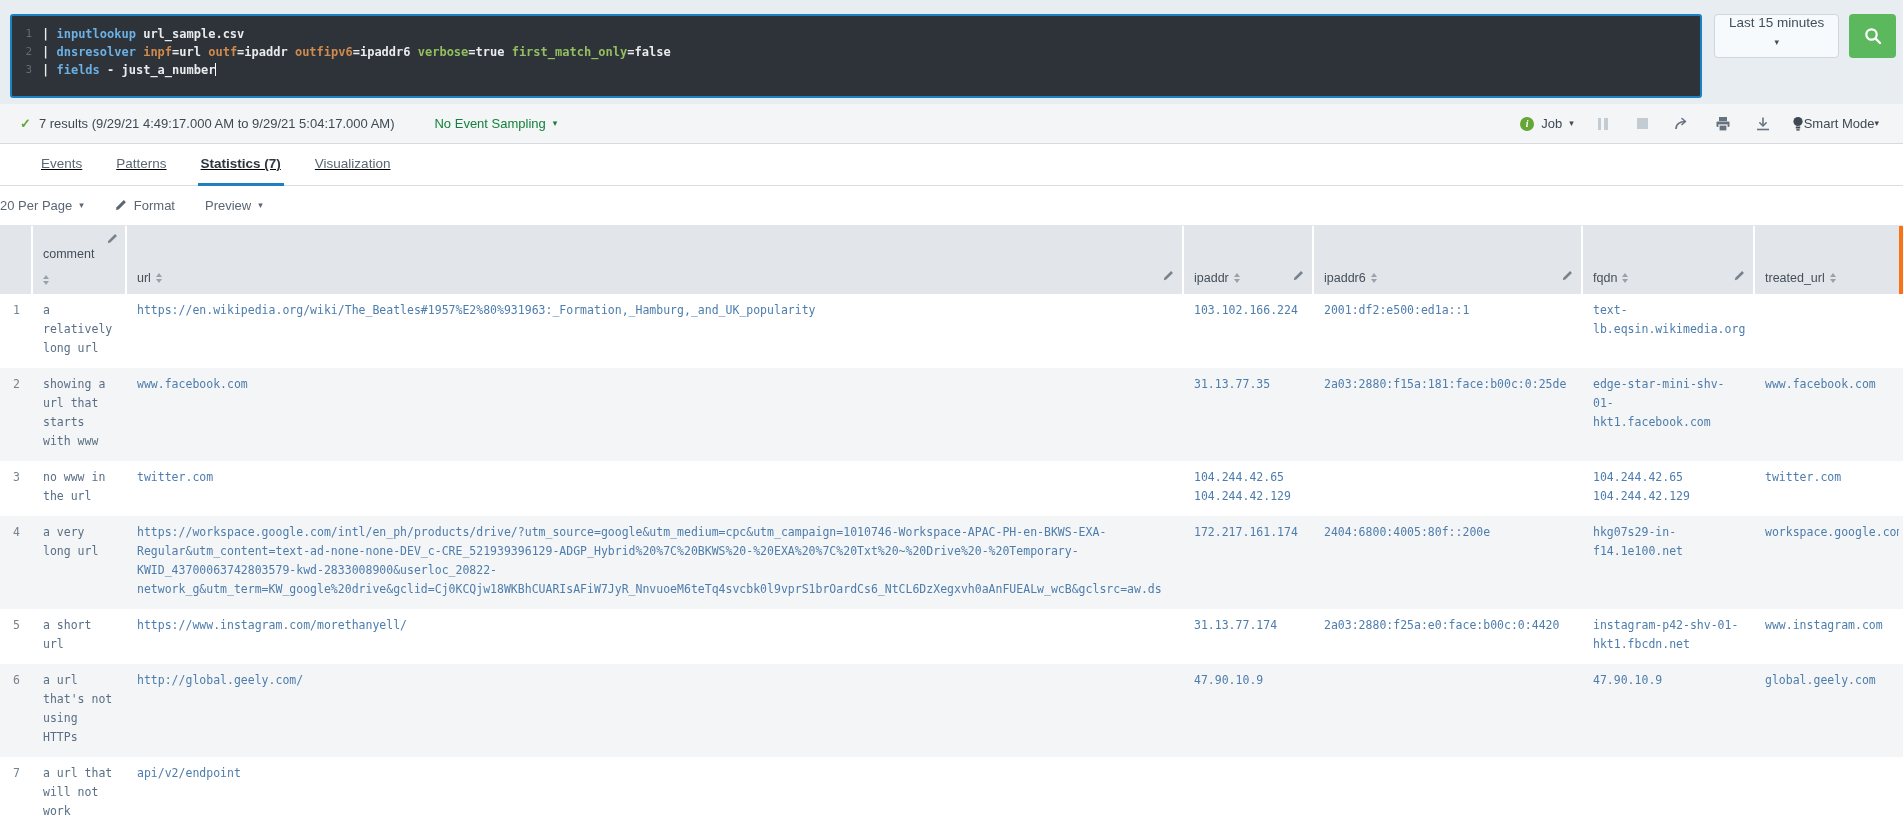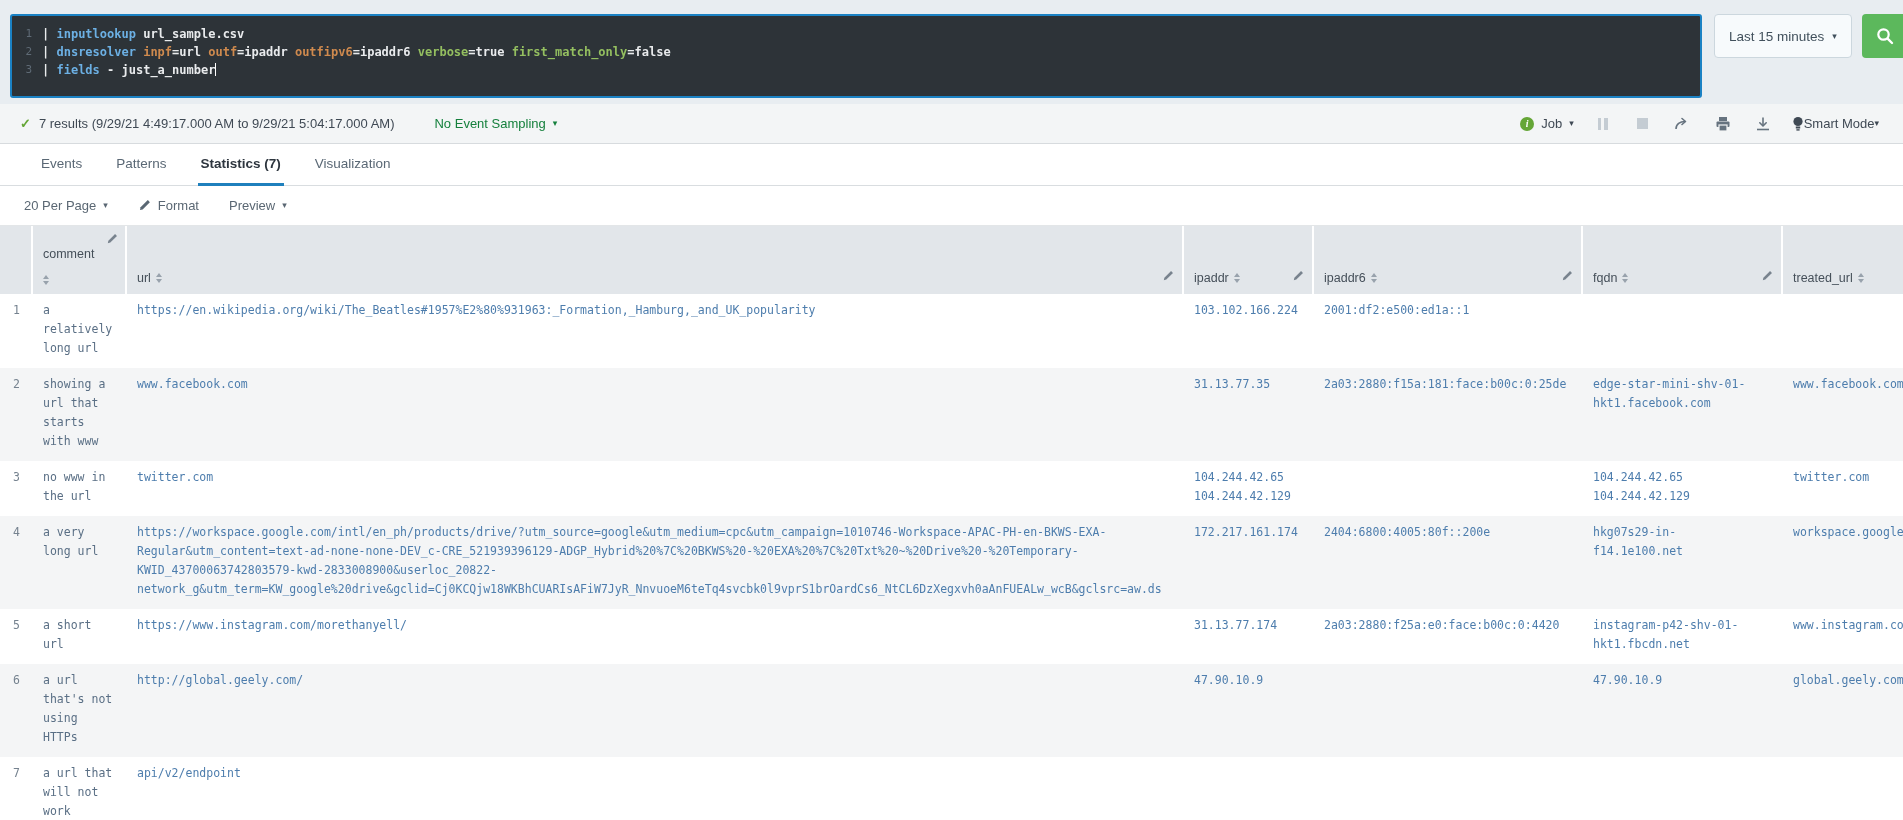--- a/index.html
+++ b/index.html
@@ -13,45 +13,45 @@
   .q-line { display:flex; line-height:18px; font-family:"DejaVu Sans Mono", monospace; font-size:12px; }
   .q-num { width:30px; flex:none; text-align:right; padding-right:10px; color:#5f6b76; font-size:11px; user-select:none; }
   .q-text { white-space:pre; color:#e9ebed;font-weight:bold; }
   .tk-plain { color:#e9ebed; }
   .tk-cmd { color:#6cb0e4; }
   .tk-arg { color:#cf8a4e; }
   .tk-fn  { color:#94bf60; }
   .cursor { display:inline-block; width:1px; height:13px; background:#ffffff; vertical-align:-2px; }
 
   .top-right { display:flex; gap:10px; flex:none; }
-  .timerange-btn { height:44px; background:#f7fafc; border:1px solid #ccd7de; border-radius:4px; padding:0 14px; font-size:13.5px; color:#41505c; display:flex; align-items:center; gap:8px; cursor:pointer; font-family:inherit; }
+  .timerange-btn { height:44px; background:#f7fafc; border:1px solid #ccd7de; border-radius:4px; padding:0 14px; font-size:13.5px; color:#41505c; display:flex; align-items:center; gap:8px; cursor:pointer; font-family:inherit;flex-direction:column; }
   .caret { font-size:9px; line-height:1; color:inherit; }
   .search-btn { width:47px; height:44px; background:#5cb85c; border:none; border-radius:4px; display:flex; align-items:center; justify-content:center; cursor:pointer; }
 
   
   .results-bar { height:40px; background:#f3f5f6; border-bottom:1px solid #d7dbde; display:flex; align-items:center; padding:0 24px 0 20px; font-size:13px; color:#3f4954; }
   .check { color:#65a637; font-weight:bold; margin-right:8px; font-size:13px; }
   .summary { color:#3f4954; }
   .sampling { margin-left:40px; color:#15803d; display:flex; align-items:center; gap:7px; cursor:pointer; }
   .rb-right { margin-left:auto; display:flex; align-items:center; gap:18px; }
   .job { display:flex; align-items:center; gap:7px; cursor:pointer; color:#3f4954; }
   .info-dot { width:14px; height:14px; border-radius:50%; background:#65a637; color:#fff; font-size:10px; font-weight:bold; display:flex; align-items:center; justify-content:center; font-family:"Liberation Serif", serif; font-style:italic; }
   .icon-btn { display:flex; align-items:center; justify-content:center; width:22px; height:22px; cursor:pointer; }
   .pause-bars { display:flex; gap:3px; }
   .pause-bars i { display:block; width:3.5px; height:12px; background:#c4ccd3; }
   .stop-sq { width:11px; height:11px; background:#c4ccd3; }
   .mode { display:flex; align-items:center; cursor:pointer; color:#3f4954; }
 
   
-  .tabs { height:42px; background:#ffffff; border-bottom:1px solid #d9dde0; display:flex; align-items:stretch; padding-left:38px; }
+  .tabs { height:42px; background:#ffffff; border-bottom:1px solid #d9dde0; display:flex; align-items:stretch; padding-left:38px;text-decoration:underline; }
   .tab { display:flex; align-items:center; margin-right:28px; padding:0 3px; font-size:13.5px; color:#5a6875; cursor:pointer; border-bottom:3px solid transparent; margin-bottom:-1px; }
   .tab.active { color:#2d353e; font-weight:bold; border-bottom-color:#1f80bd; }
 
   
-  .toolbar { height:40px; background:#ffffff; border-bottom:1px solid #e3e6e8; display:flex; align-items:center; padding-left:24px; gap:30px; font-size:13px; color:#5a6773; }
+  .toolbar { height:40px; background:#ffffff; border-bottom:1px solid #e3e6e8; display:flex; align-items:center; gap:30px; font-size:13px; color:#5a6773; }
   .tool-item { display:flex; align-items:center; gap:7px; cursor:pointer; }
   .pencil { color:#78838e; display:inline-flex; }
 
   
   .stats-table { width:1903px; }
   .thead { display:flex; background:#f97316; height:68px; }
   .th { flex:none; background:#e2e6ea; border-right:2px solid #ffffff; position:relative; padding:4px 8px 9px 10px; display:flex; flex-direction:column; justify-content:flex-end; cursor:pointer; }
   .th:last-child { border-right:none; }
   .th-label-row { display:flex; align-items:center; gap:5px; font-size:12.5px; color:#454f59; }
   .th-pencil { margin-left:auto; }
@@ -66,21 +66,21 @@
   .tr.stripe { background:#f4f5f6; }
   .td { flex:none; padding:7px 10px 10px 10px; font-family:"DejaVu Sans Mono", monospace; font-size:11.5px; line-height:19px; color:#4d7dad; white-space:pre-line; overflow:hidden; cursor:pointer; }
   .td.col-rownum { text-align:center; color:#75828f; padding-left:4px; padding-right:4px; cursor:default; }
   .td.col-comment { color:#5a6f85; }
 
   .col-rownum { width:33px; }
   .col-comment { width:94px; }
   .col-url { width:1057px; }
   .col-ipaddr { width:130px; }
   .col-ipaddr6 { width:269px; }
-  .col-fqdn { width:200px; }
+  .col-fqdn { width:172px; }
   .col-treated_url { width:144px; }
 
   svg { display:block; }
 </style>
 </head>
 <body>
 
 <div class="app">
 
   <div class="top-section">
@@ -289,20 +289,22 @@
       </div>
     <div id="tbody">
         <div class="tr">
           <div class="td col-rownum">1</div>
           <div class="td col-comment">a
 relatively
 long url</div>
           <div class="td col-url">https://en.wikipedia.org/wiki/The_Beatles#1957%E2%80%931963:_Formation,_Hamburg,_and_UK_popularity</div>
           <div class="td col-ipaddr">103.102.166.224</div>
           <div class="td col-ipaddr6">2001:df2:e500:ed1a::1</div>
+          <div class="td col-fqdn">text-
+lb.eqsin.wikimedia.org</div>
         </div>
         <div class="tr stripe">
           <div class="td col-rownum">2</div>
           <div class="td col-comment">showing a
 url that
 starts
 with www</div>
           <div class="td col-url">www.facebook.com</div>
           <div class="td col-ipaddr">31.13.77.35</div>
           <div class="td col-ipaddr6">2a03:2880:f15a:181:face:b00c:0:25de</div>

